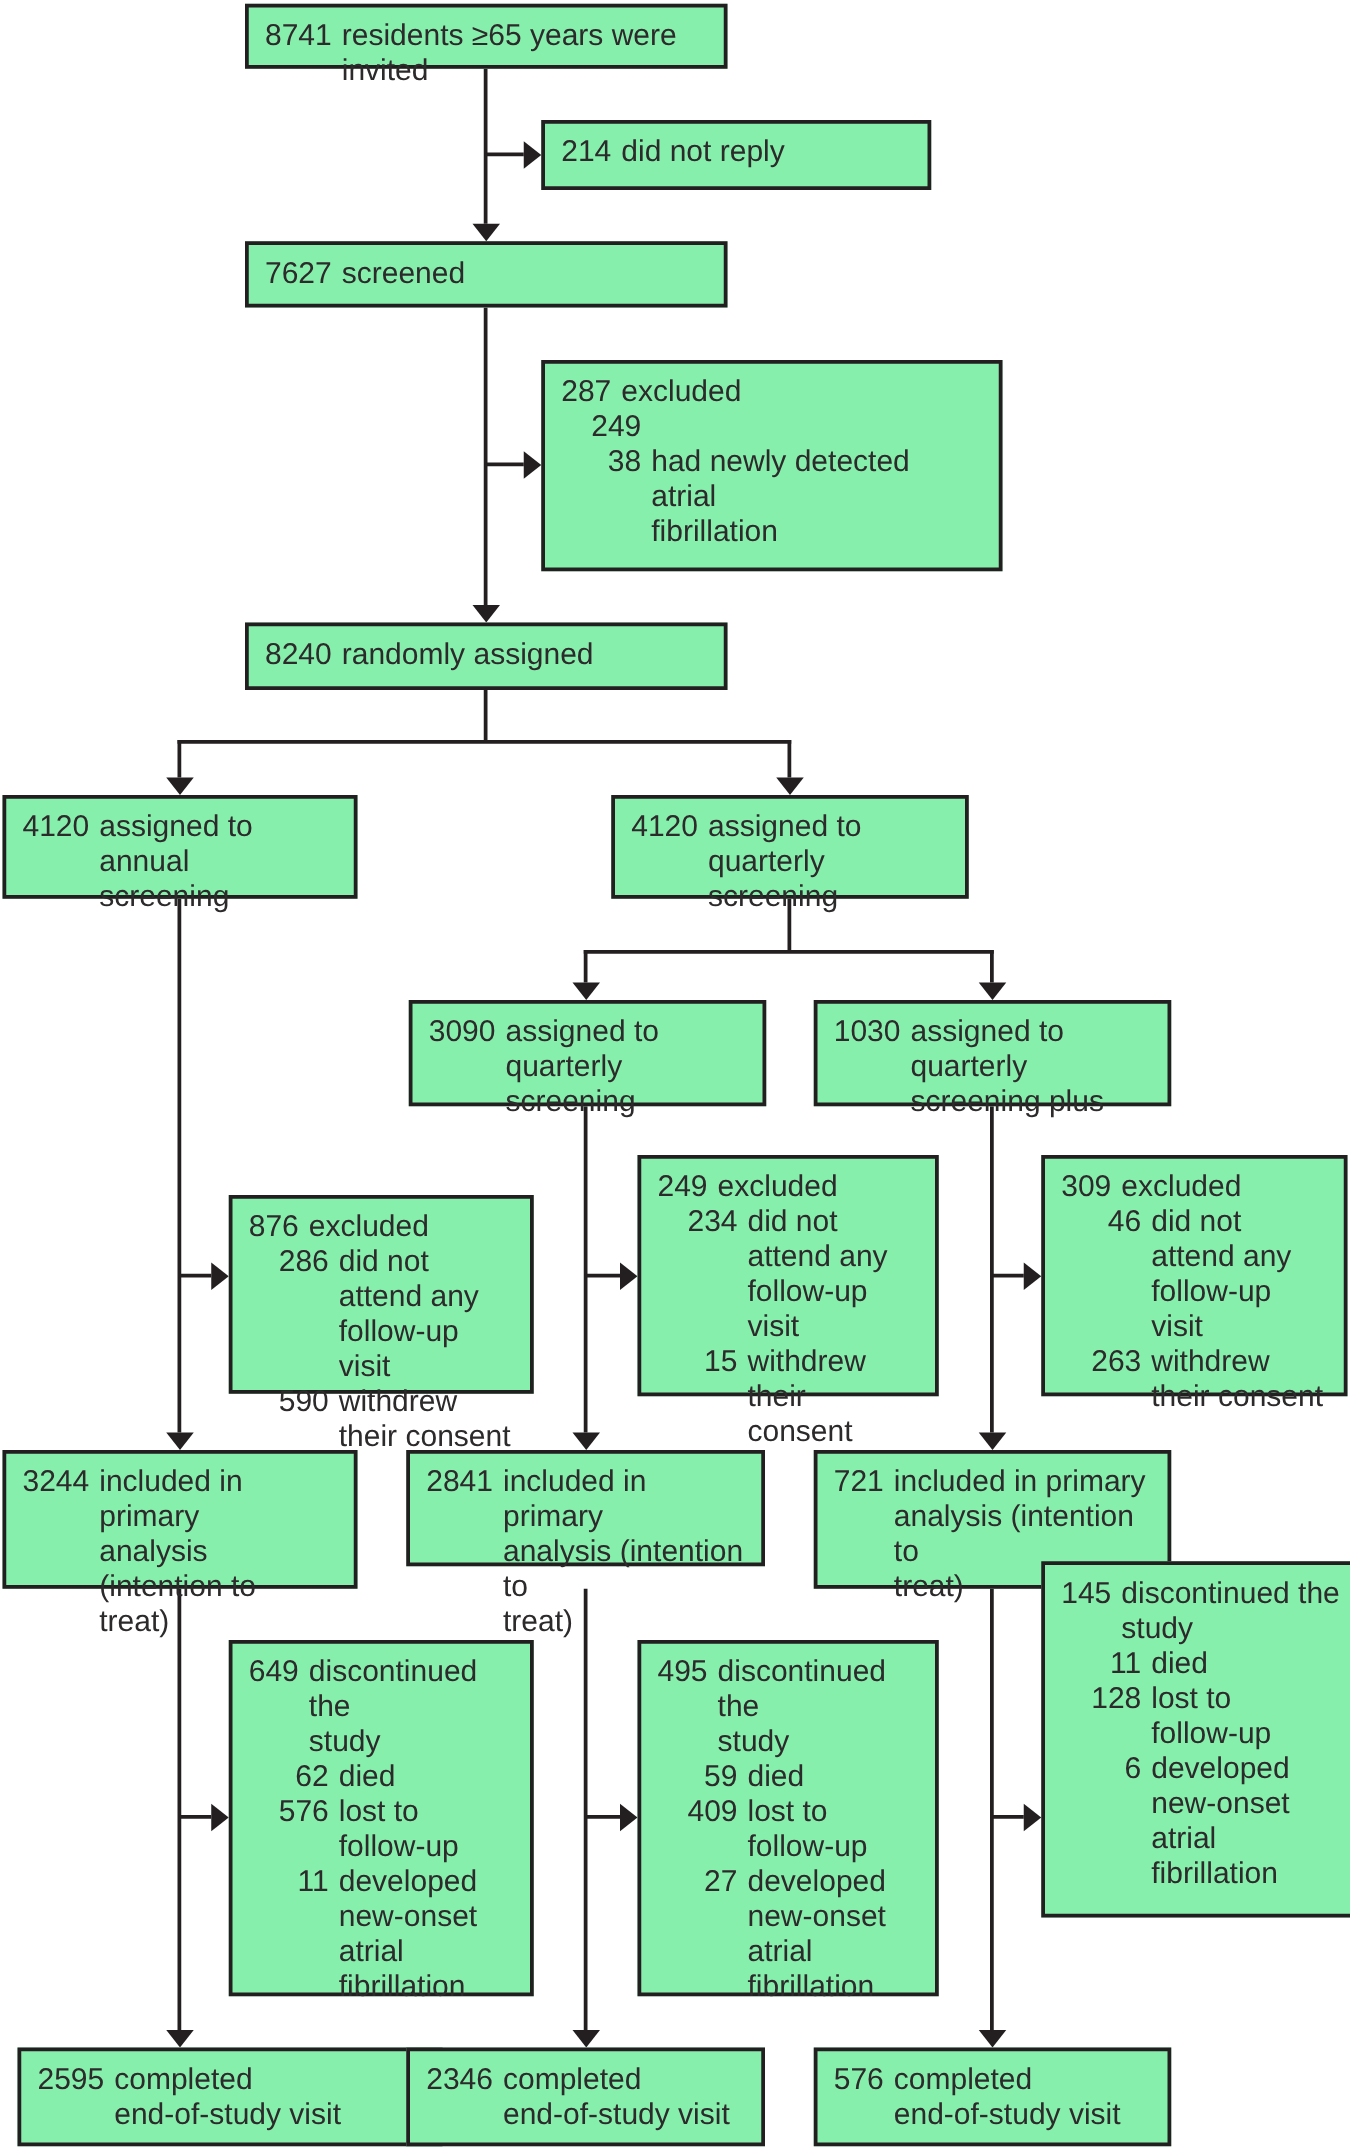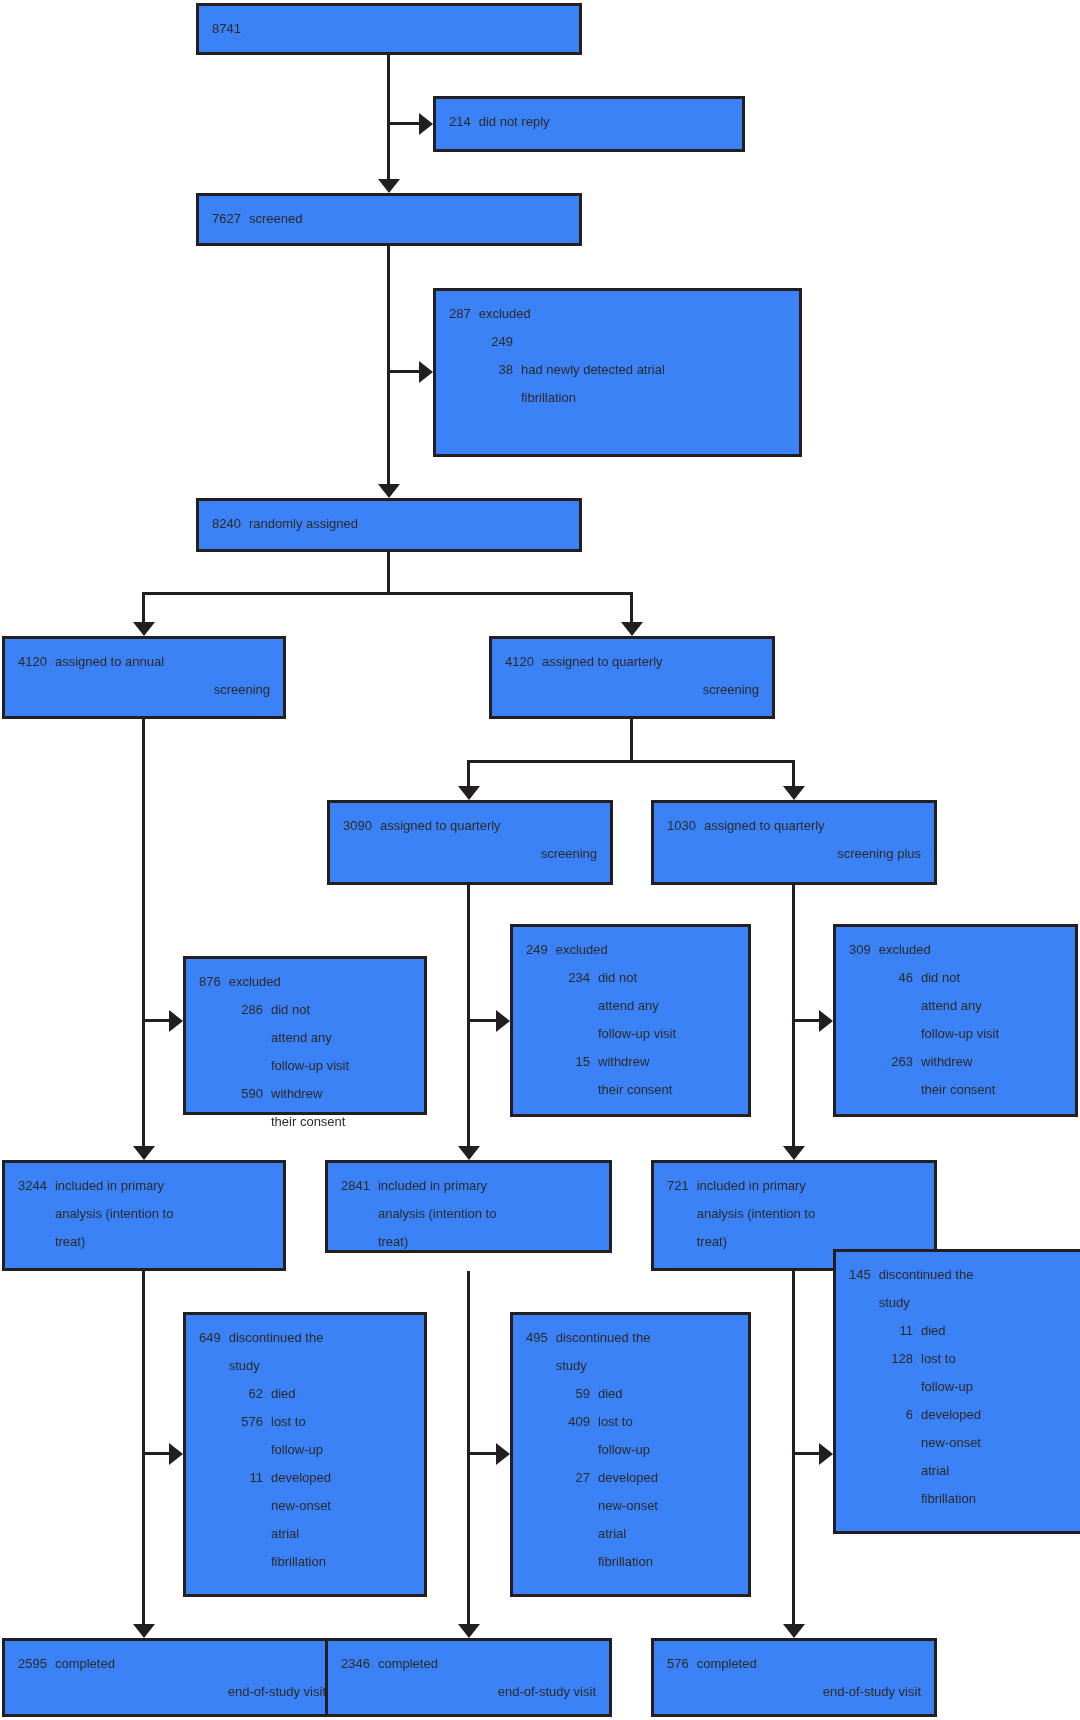--- a/index.html
+++ b/index.html
@@ -1,29 +1,29 @@
 <!DOCTYPE html>
 <html><head>
 <meta charset="utf-8">
 <style>
   html,body{margin:0;padding:0;background:#ffffff;}
   .canvas{
     position:relative;width:1080px;height:1720px;background:#ffffff;
     font-family:"Liberation Sans",sans-serif;color:#2d2a2b;
   }
   .box{
-    position:absolute;box-sizing:border-box;background:#3b82f6;
+    position:absolute;box-sizing:border-box;background:#86efac;
     border:3px solid #231f20;padding:9px 13px;
-    font-size:13px;line-height:28px;
+    font-size:24px;line-height:28px;
   }
   .row{display:flex;align-items:flex-start;}
   .num{flex:0 0 auto;text-align:right;padding-right:8px;white-space:pre;}
   .row.sub .num{flex:0 0 64px;}
   .txt{flex:1 1 auto;min-width:0;}
-  .row.c .txt .ln:nth-child(n+2){text-align:right;}
+  .row.c .txt .ln:nth-child(n+2){text-align:left;}
   .vl{position:absolute;width:3px;background:#231f20;}
   .hl{position:absolute;height:3px;background:#231f20;}
   .ad{position:absolute;width:0;height:0;border-left:11px solid transparent;
       border-right:11px solid transparent;border-top:14px solid #231f20;}
   .ar{position:absolute;width:0;height:0;border-top:11px solid transparent;
       border-bottom:11px solid transparent;border-left:14px solid #231f20;}
 </style>
 </head>
 <body>
 
@@ -73,20 +73,23 @@
   <div class="ar" style="left:169px;top:1010px"></div>
   <div class="ar" style="left:496px;top:1010px"></div>
   <div class="ar" style="left:819px;top:1010px"></div>
   <div class="ar" style="left:169px;top:1443px"></div>
   <div class="ar" style="left:496px;top:1443px"></div>
   <div class="ar" style="left:819px;top:1443px"></div>
 
   <div class="box" style="left:196px;top:3px;width:386px;height:52px">
       <div class="row">
         <span class="num">8741</span>
+        <span class="txt">
+          <div class="ln">residents ≥65 years were invited</div>
+        </span>
       </div>
     </div>
   <div class="box" style="left:433px;top:96px;width:312px;height:56px">
       <div class="row">
         <span class="num">214</span>
         <span class="txt">
           <div class="ln">did not reply</div>
         </span>
       </div>
     </div>
@@ -345,21 +348,21 @@
       <div class="row sub">
         <span class="num">6</span>
         <span class="txt">
           <div class="ln">developed</div>
           <div class="ln">new-onset</div>
           <div class="ln">atrial</div>
           <div class="ln">fibrillation</div>
         </span>
       </div>
     </div>
-  <div class="box" style="left:2px;top:1638px;width:340px;height:79px">
+  <div class="box" style="left:14px;top:1638px;width:340px;height:79px">
       <div class="row c">
         <span class="num">2595</span>
         <span class="txt">
           <div class="ln">completed</div>
           <div class="ln">end-of-study visit</div>
         </span>
       </div>
     </div>
   <div class="box" style="left:325px;top:1638px;width:287px;height:79px">
       <div class="row c">

